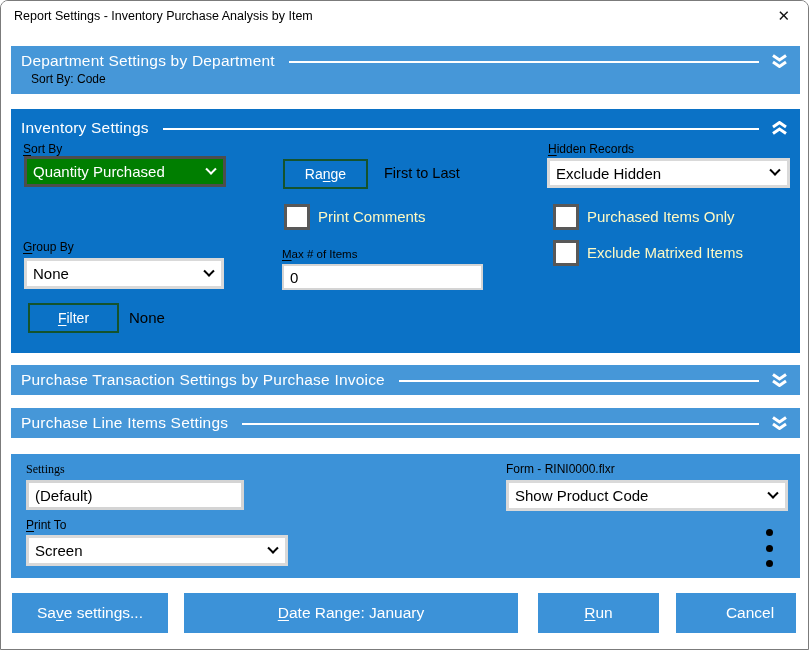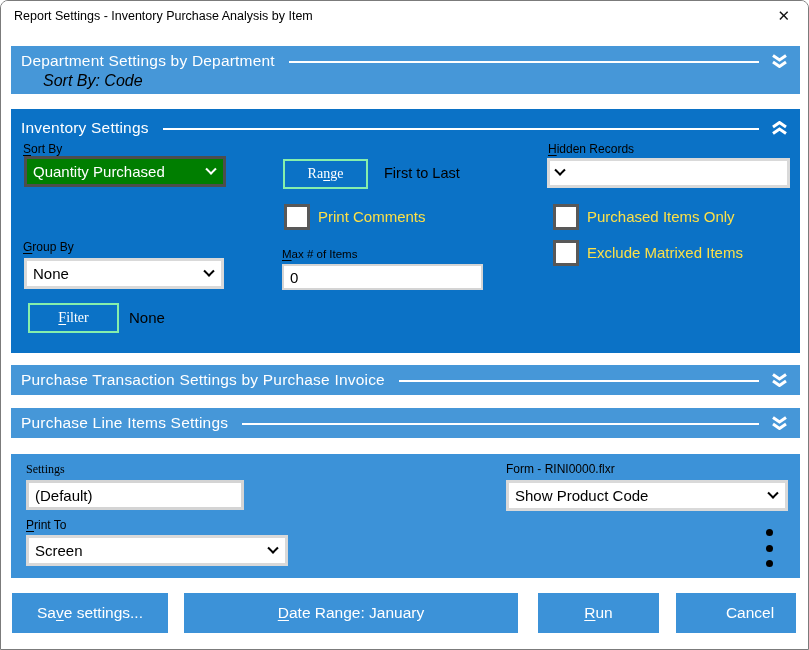--- a/index.html
+++ b/index.html
@@ -21,38 +21,38 @@
   .sec{position:absolute;left:10px;width:789px;color:#fff;}
   .sec.light{background:var(--section-header-blue);}
   .sec.dark{background:var(--inventory-blue);}
   .sec.panel{background:var(--panel-blue);}
   .sec-head{position:absolute;left:0;top:0;width:100%;height:30px;display:flex;align-items:center;
             padding:0 12px 0 10px;cursor:pointer;}
   .sec-title{font-size:15.5px;white-space:nowrap;letter-spacing:.2px;}
   .sec-rule{flex:1;height:2px;background:#fff;margin:2px 12px 0 14px;}
   .dchev{display:inline-block;width:17px;height:14px;flex:0 0 auto;}
   .dchev.up{transform:scaleY(-1);}
-  .sec-sub{position:absolute;left:32px;top:26px;font-size:16px;color:#000;font-style:italic;}
+  .sec-sub{position:absolute;left:20px;top:26px;font-size:12px;color:#000;}
   
   .lbl{position:absolute;font-size:12px;color:#000;white-space:nowrap;}
   .lbl.small{font-size:11.5px;}
-  .wlbl{position:absolute;font-size:15px;color:#fde047;white-space:nowrap;}
+  .wlbl{position:absolute;font-size:15px;color:#fef9c3;white-space:nowrap;}
   .blk{position:absolute;font-size:14.5px;color:#000;white-space:nowrap;}
   
   .sel{position:absolute;display:flex;align-items:center;background:#fff;border:3px solid #d9d9d9;
        padding:0 8px 0 6px;cursor:pointer;}
   .sel .val{flex:1;font-size:15px;color:#000;white-space:nowrap;overflow:hidden;}
   .sel .chev{width:8px;height:8px;border-right:2px solid #000;border-bottom:2px solid #000;
              transform:rotate(45deg) translate(-2px,-2px);flex:0 0 auto;}
   .sel.green{background:var(--selected-green);border:3px solid #4d4d4d;}
   .sel.green .val{color:#fff;}
   .sel.green .chev{border-color:#fff;}
   
-  .obtn{position:absolute;background:transparent;border:2px solid #86efac;color:#fff;font-size:14px;
-        font-family:Liberation Serif, serif;cursor:pointer;}
+  .obtn{position:absolute;background:transparent;border:2px solid #14532d;color:#fff;font-size:14px;
+        font-family:Liberation Sans, sans-serif;cursor:pointer;}
   
   .tin{position:absolute;background:#fff;border:3px solid #d4d4d4;font-size:15px;color:#000;
        font-family:inherit;padding:0 6px;}
   
   .cb{position:absolute;width:26px;height:26px;background:#fff;border:3px solid #585858;cursor:pointer;}
   
   .fbtn{position:absolute;height:40px;background:var(--button-blue);border:none;color:#fff;
         font-size:15.5px;font-family:inherit;cursor:pointer;}
   
   .kebab{position:absolute;width:20px;height:38px;display:flex;flex-direction:column;
@@ -100,20 +100,21 @@
     <div class="sel green" style="left:13px;top:47px;width:202px;height:31px;">
       <span class="val">Quantity Purchased</span>
       <span class="chev"></span>
     </div>
 
     <button class="obtn" style="left:272px;top:50px;width:85px;height:30px;">Ra<u>n</u>ge</button>
     <span class="blk" style="left:373px;top:56px;">First to Last</span>
 
     <label class="lbl" style="left:537px;top:33px;"><u>H</u>idden Records</label>
     <div class="sel" style="left:536px;top:49px;width:243px;height:30px;">
+      <span class="val">Exclude Hidden</span>
       <span class="chev"></span>
     </div>
 
     <span class="cb" style="left:273px;top:95px;"></span>
     <span class="wlbl" style="left:307px;top:99px;">Print Comments</span>
 
     <span class="cb" style="left:542px;top:95px;"></span>
     <span class="wlbl" style="left:576px;top:99px;">Purchased Items Only</span>
 
     <span class="cb" style="left:542px;top:131px;"></span>

